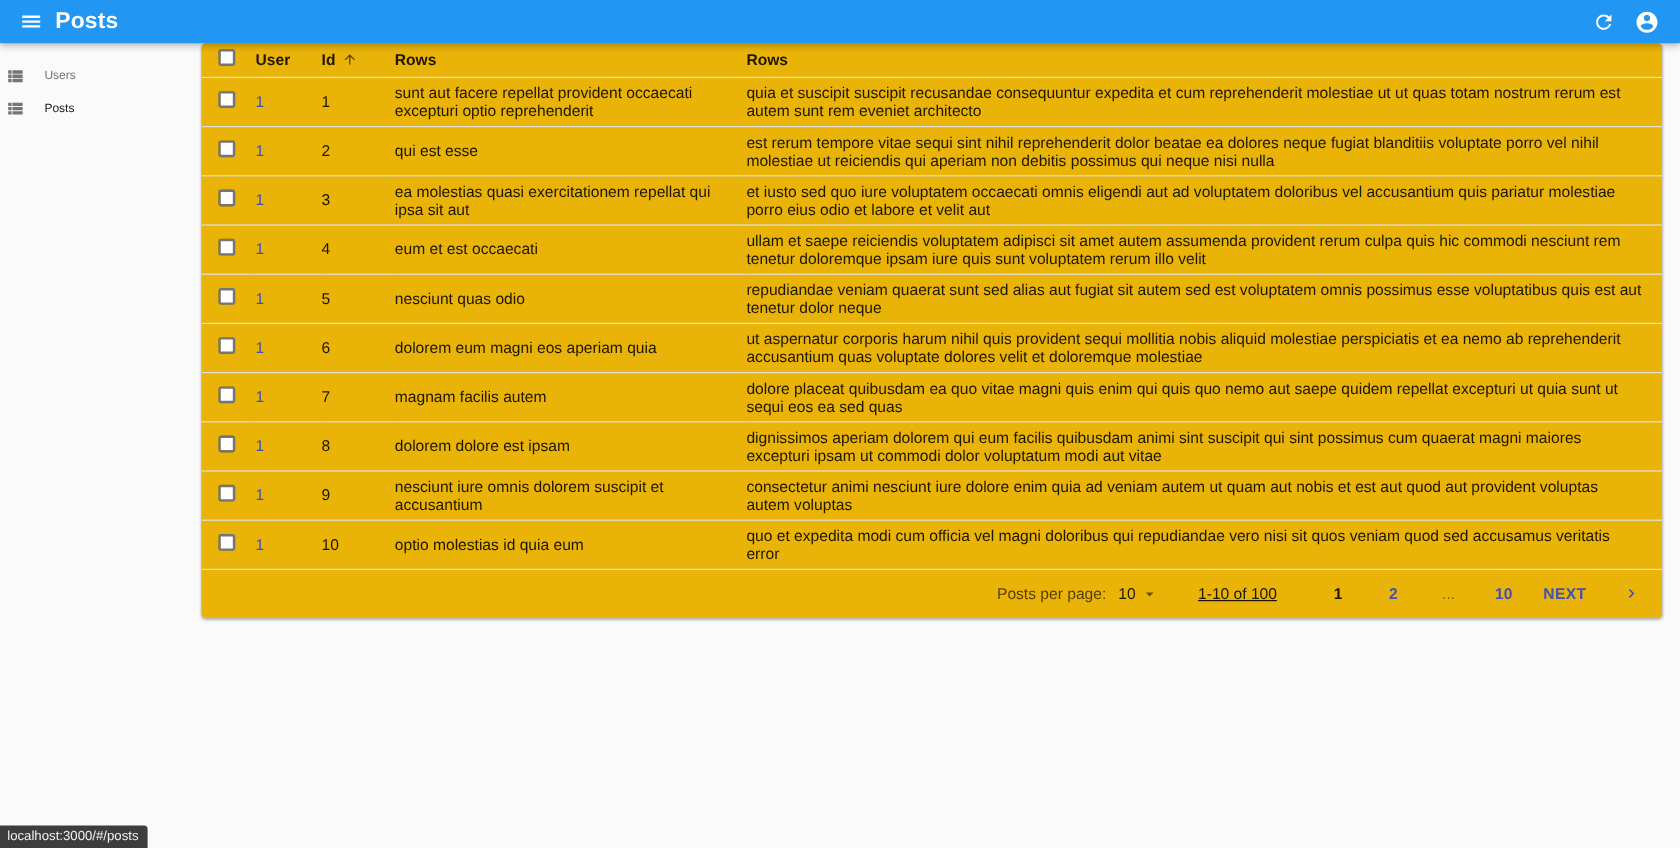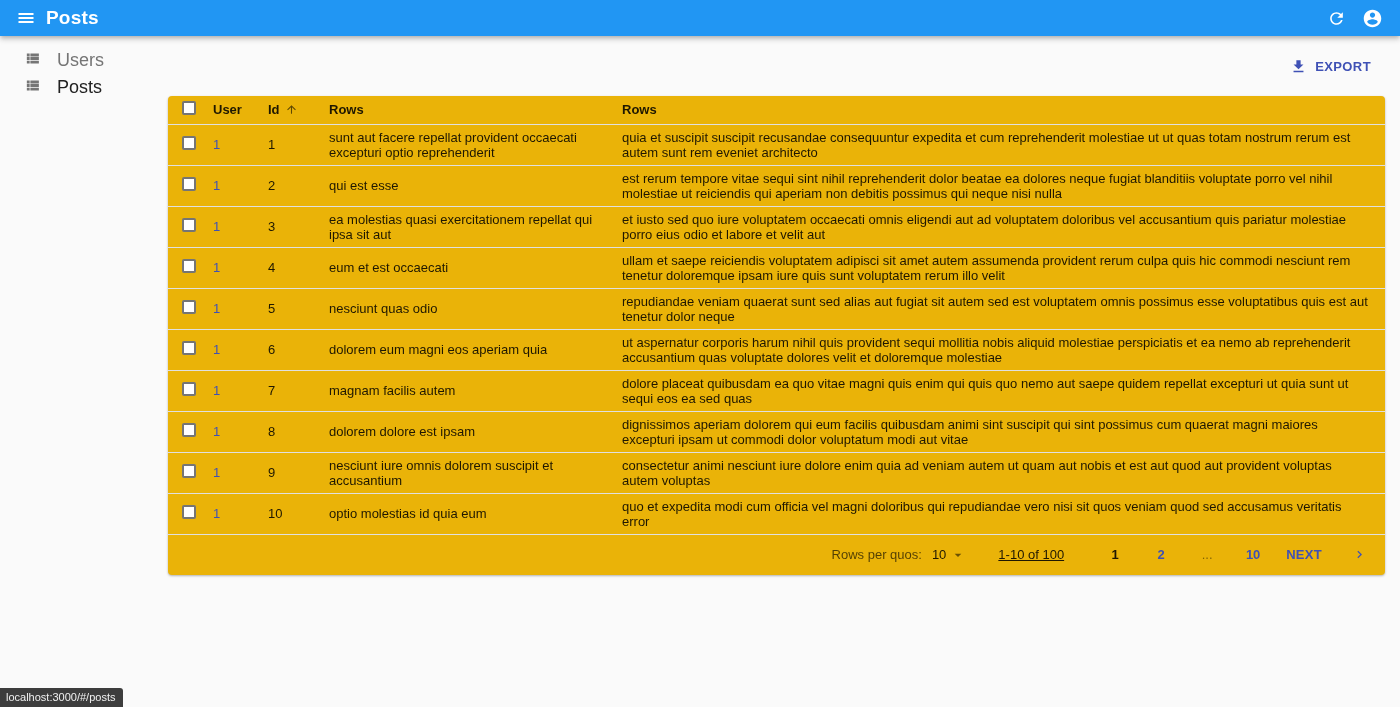--- a/index.html
+++ b/index.html
@@ -34,25 +34,25 @@
     margin-left: 6px;
     letter-spacing: 0.2px;
   }
   .app-bar .spacer { flex: 1; }
   .app-bar .icon-btn + .icon-btn { margin-left: 8px; }
 
   
   .layout { display: flex; align-items: flex-start; }
   .sidebar { width: 168px; padding-top: 14px; flex-shrink: 0; }
   .menu-item {
-    display: flex; 
+    display: flex; align-items: center;
     height: 27px;
-    padding-left: 24px;
+    padding-left: 4px;
     cursor: pointer;
-    font-size: 18px;
+    font-size: 10px;
   }
   .menu-item svg { fill: #757575; margin-right: 16px; }
   .menu-item .menu-label { color: #757575; }
   .menu-item.active .menu-label { color: #212121; }
 
   .main { flex: 1; padding-right: 15px; }
   .toolbar {
     height: 60px;
     display: flex; align-items: center; justify-content: flex-end;
     padding-right: 6px;
@@ -196,30 +196,20 @@
     <span style="display:flex;">
       <svg width="17" height="17" viewBox="0 0 24 24">
             <path d="M4 14h4v-4H4v4zm0 5h4v-4H4v4zM4 9h4V5H4v4zm5 5h12v-4H9v4zm0 5h12v-4H9v4zM9 5v4h12V5H9z"></path>
           </svg>
     </span>
     <span class="menu-label">Posts</span>
   </div>
 </nav>
 
   <div class="main">
-    <div class="toolbar">
-      <button class="export-btn">
-        <span style="display:flex;">
-          <svg width="17" height="17" viewBox="0 0 24 24">
-              <path d="M19 9h-4V3H9v6H5l7 7 7-7zM5 18v2h14v-2H5z"></path>
-            </svg>
-        </span>
-        <span>EXPORT</span>
-      </button>
-    </div>
 
     <div class="card">
       <table>
         <colgroup>
           <col class="c-check">
             <col class="c-user">
             <col class="c-id">
             <col class="c-title">
             <col>
         </colgroup>
@@ -352,21 +342,21 @@
     </td>
     <td><a class="user-link">1</a></td>
     <td>10</td>
     <td>optio molestias id quia eum</td>
     <td>quo et expedita modi cum officia vel magni doloribus qui repudiandae vero nisi sit quos veniam quod sed accusamus veritatis error</td>
   </tr>
 </tbody>
       </table>
 
       <div class="pagination">
-        <span class="rpp-label">Rows per quos:</span>
+        <span class="rpp-label">Posts per page:</span>
         <span class="rpp-select">
           <span>10</span>
           <span style="display:flex;">
             <svg width="16" height="16" viewBox="0 0 24 24">
                 <path d="M7 10l5 5 5-5z"></path>
               </svg>
           </span>
         </span>
         <span class="range-label">1-10 of 100</span>
         <button class="page-btn current">1</button>

